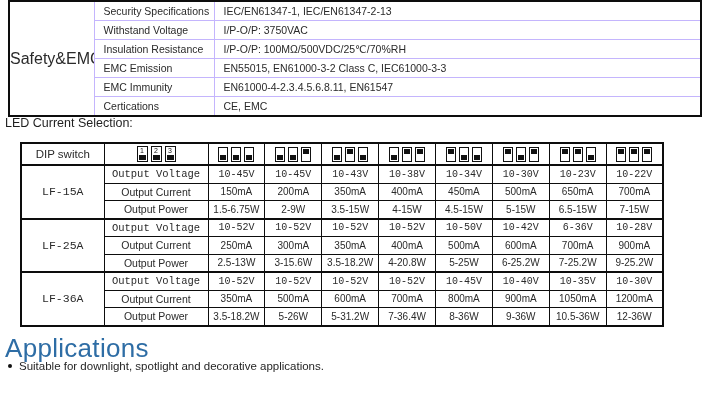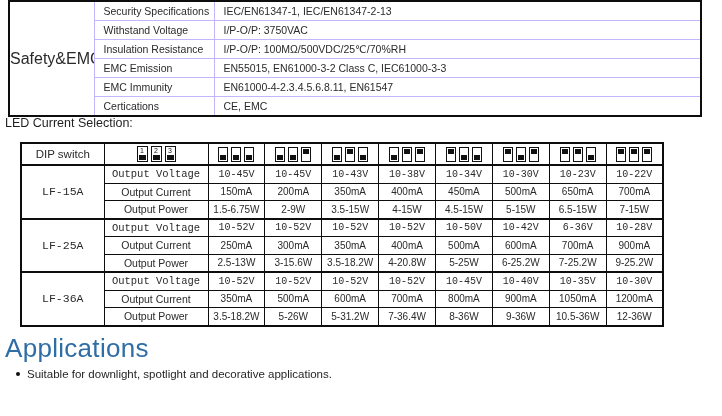--- a/index.html
+++ b/index.html
@@ -40,21 +40,21 @@
   .sw{position:relative;width:8px;height:13px;border:1px solid #111;background:#fff;display:inline-block;}
   .sw .knob{position:absolute;left:1px;right:1px;height:5px;background:#111;}
   .sw.up .knob{top:1px;}
   .sw.down .knob{bottom:1px;}
   .sw.num{width:9px;height:14px;}
   .sw.num .digit{position:absolute;top:0;left:0;right:0;font-size:7px;line-height:8px;text-align:center;color:#111;}
   .sw.num .knob{bottom:1px;height:5px;}
 
   
   .apps-title{position:absolute;left:5px;top:324px;font-size:26px;font-weight:400;letter-spacing:0.3px;margin-top:9px;}
-  .apps-list{position:absolute;left:8px;top:357px;margin:8px;padding:0;list-style:none;}
+  .apps-list{position:absolute;left:8px;top:357px;margin:0;padding:0;list-style:none;}
   .apps-list li{font-size:11.5px;line-height:18.5px;color:#262626;}
   .apps-list li::before{
     content:"";display:inline-block;width:4px;height:4px;border-radius:50%;
     background:#111;margin-right:7px;vertical-align:2px;
   }
 </style>
 </head>
 <body>
 
 <div class="t1">

